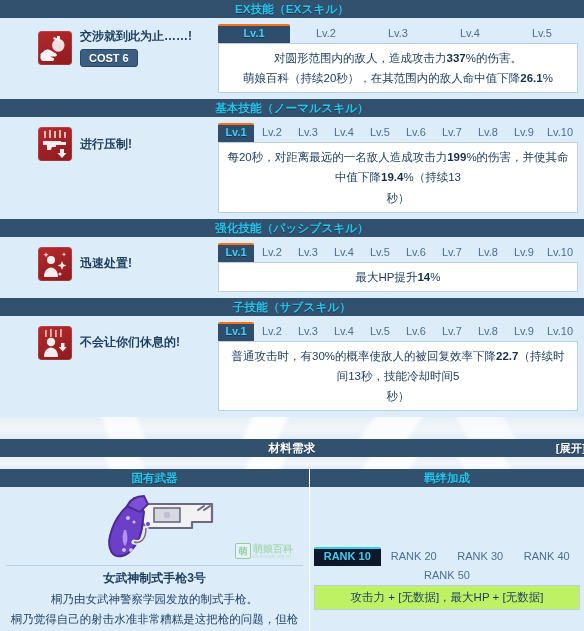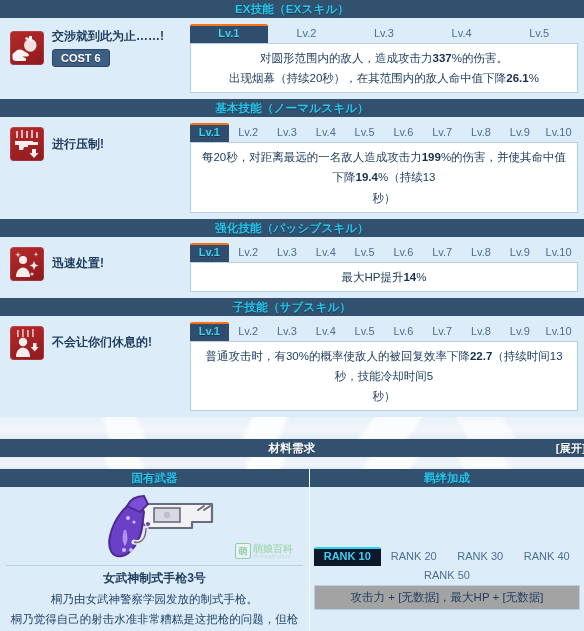--- a/index.html
+++ b/index.html
@@ -33,20 +33,21 @@
   .skill{
     background:#dcecf9;
     display:flex;align-items:flex-start;
     padding:6px 6px 6px 10px;
     box-sizing:border-box;
   }
   .skill-left{
     width:180px;flex:0 0 180px;
     display:flex;align-items:center;gap:8px;
     padding-top:4px;
+    margin-left:28px;
   }
   .skill-icon{
     width:34px;height:34px;flex:0 0 34px;
     border-radius:4px;
     background:#a51f22;
     background-image:linear-gradient(160deg,#b52a2c 0%,#8e1a1d 100%);
     position:relative;overflow:hidden;
     box-shadow:inset 0 0 0 1px rgba(255,255,255,.12);
   }
   .skill-icon svg{position:absolute;left:0;top:0;}
@@ -148,21 +149,21 @@
     text-align:center;font-size:11px;color:#4b6f93;
     padding:3px 0 4px;box-sizing:border-box;white-space:nowrap;
   }
   .rank-tab.wide{flex:1 1 100%;}
   .rank-tab.active{
     background:#0f172a;color:#3fd0f2;font-weight:bold;
     border-top:2px solid #2bd2f5;padding-top:1px;
     border-radius:2px 2px 0 0;text-shadow:0 1px 0 rgba(0,0,0,.35);
   }
   .stat-box{
-    background:#a3a3a3;border:1px solid #b9cfe2;
+    background:#bef264;border:1px solid #b9cfe2;
     margin:0 4px;padding:4px 6px;
     font-size:11.5px;text-align:center;color:#203f60;
     box-sizing:border-box;
   }
   .spacer{flex:1 1 auto;}
   .sub-header{
     height:18px;line-height:18px;background:#32516f;color:#22c8f0;
     text-align:center;font-size:11.5px;font-weight:bold;
     text-shadow:0 1px 0 rgba(0,0,0,.35);
   }
@@ -195,21 +196,21 @@
     <div class="skill-right">
       <div class="lv-tabs">
         <div class="lv-tab active">Lv.1</div>
         <div class="lv-tab">Lv.2</div>
         <div class="lv-tab">Lv.3</div>
         <div class="lv-tab">Lv.4</div>
         <div class="lv-tab">Lv.5</div>
       </div>
       <div class="desc-box">
         <div><span>对圆形范围内的敌人，造成攻击力</span><b>337</b><span>%的伤害。</span></div>
-        <div><span>出现烟幕（持续20秒），在其范围内的敌人命中值下降</span><b>26.1</b><span>%</span></div>
+        <div><span>萌娘百科（持续20秒），在其范围内的敌人命中值下降</span><b>26.1</b><span>%</span></div>
       </div>
     </div>
   </div>
 
   <div class="sec-header">
     <span>基本技能（ノーマルスキル）</span>
   </div>
   <div class="skill">
     <div class="skill-left">
       <div class="skill-icon">

